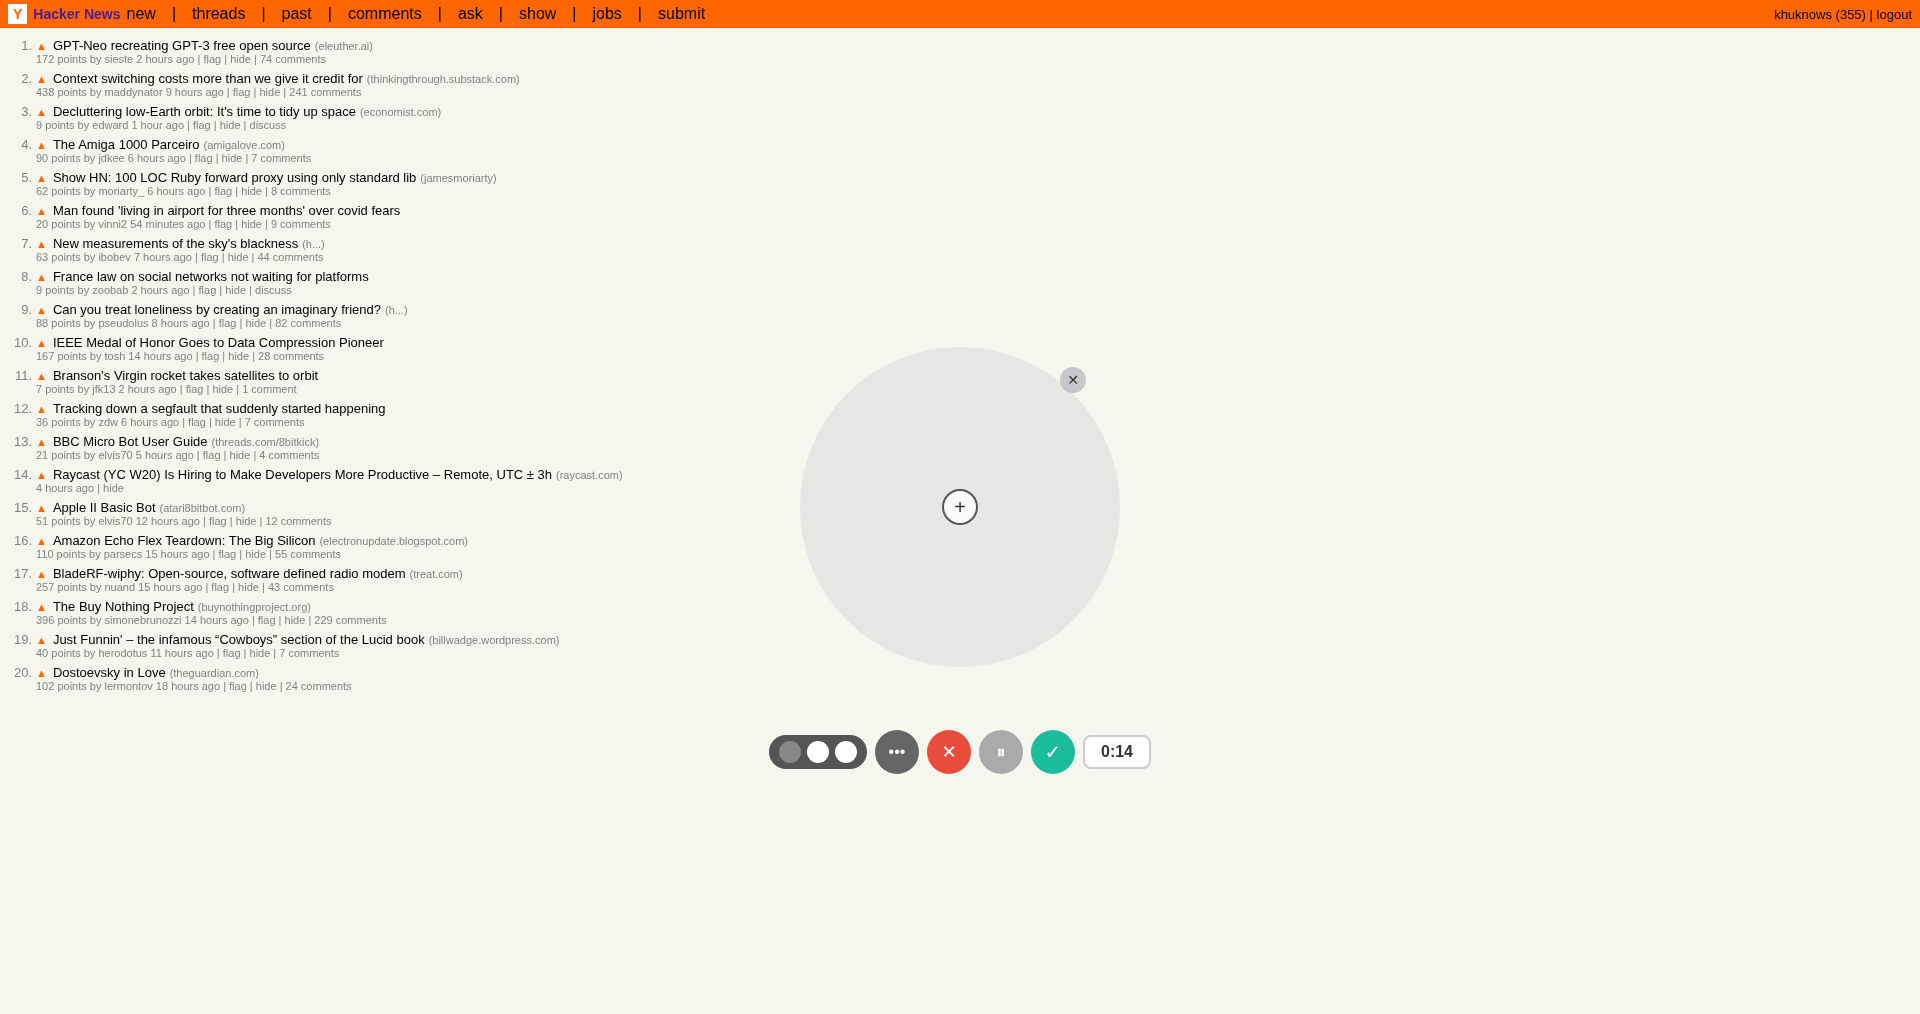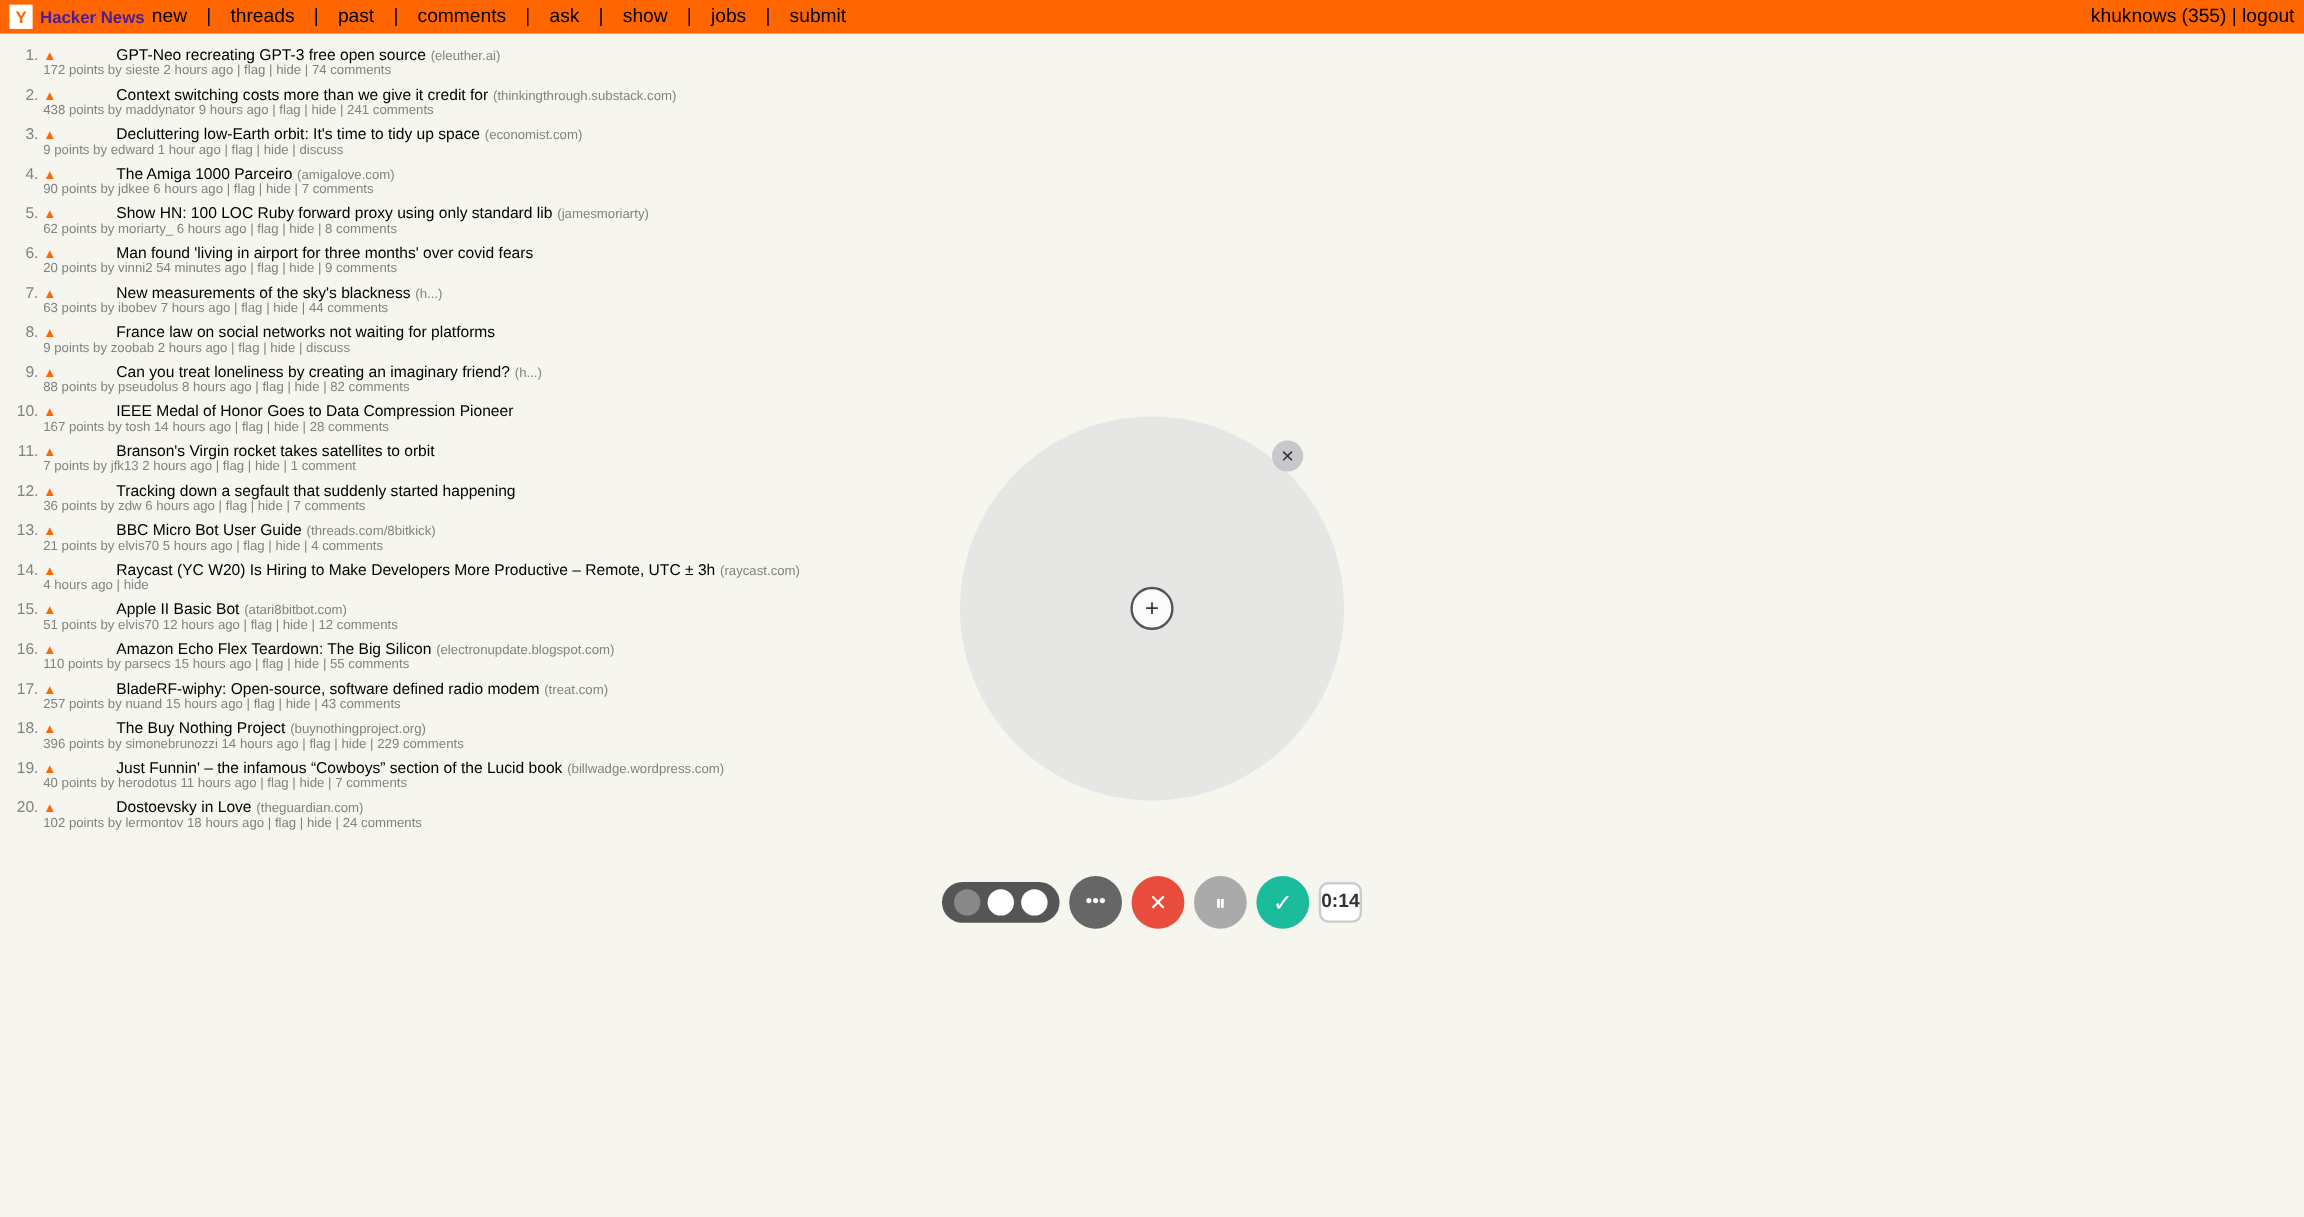--- a/index.html
+++ b/index.html
@@ -23,32 +23,32 @@
       border: 1px solid white;
     }
     #header-title {
       color: #4c1d95;
       font-weight: bold;
       font-size: 14px;
     }
     #header-nav { display: flex; align-items: center; gap: 16px; color: black; font-size: 16px; }
     #header-nav a, #header-nav span { color: black; text-decoration: none; }
     #header-nav .sep { color: black; }
-    #header-right { color: black; font-size: 16px; text-align: center; }
+    #header-right { color: black; font-size: 13px; text-align: center; }
     #header-right a { color: black; text-decoration: none; }
 
     
     #content { padding: 8px 4px; }
 
     .story-row { margin-bottom: 0; }
     .story-title-line { display: flex; align-items: baseline; gap: 4px; padding: 2px 0 0 0; }
     .story-meta-line { padding: 0 0 4px 32px; color: #828282; font-size: 11px; }
     .story-num { color: #828282; min-width: 28px; text-align: right; font-size: 13px; }
     .upvote { color: #ff6600; font-size: 11px; cursor: pointer; margin-right: 2px; }
-    .story-link { color: #000; text-decoration: none; font-size: 13px; margin-left: 44px; }
+    .story-link { color: #000; text-decoration: none; font-size: 13px; }
     .story-domain { color: #828282; font-size: 11px; margin-left: 0; }
     .meta-link { color: #828282; text-decoration: none; }
 
     
     #overlay {
       position: fixed;
       top: 0; left: 0; right: 0; bottom: 0;
       pointer-events: none;
       z-index: 100;
     }
@@ -153,21 +153,21 @@
     }
     .ctrl-btn.dots { background: #666; color: white; font-size: 16px; }
     .ctrl-btn.cancel { background: #e74c3c; color: white; font-size: 18px; }
     .ctrl-btn.pause { background: #aaa; color: white; font-size: 18px; }
     .ctrl-btn.confirm { background: #1abc9c; color: white; font-size: 20px; }
 
     .timer-badge {
       background: white;
       border: 2px solid #ccc;
       border-radius: 8px;
-      padding: 6px 0;
+      padding: 6px 16px;
       font-size: 16px;
       font-weight: bold;
       color: #333;
     }
   </style>
 </head>
 <body>
 
 <div id="header">
   <div id="header-left">

